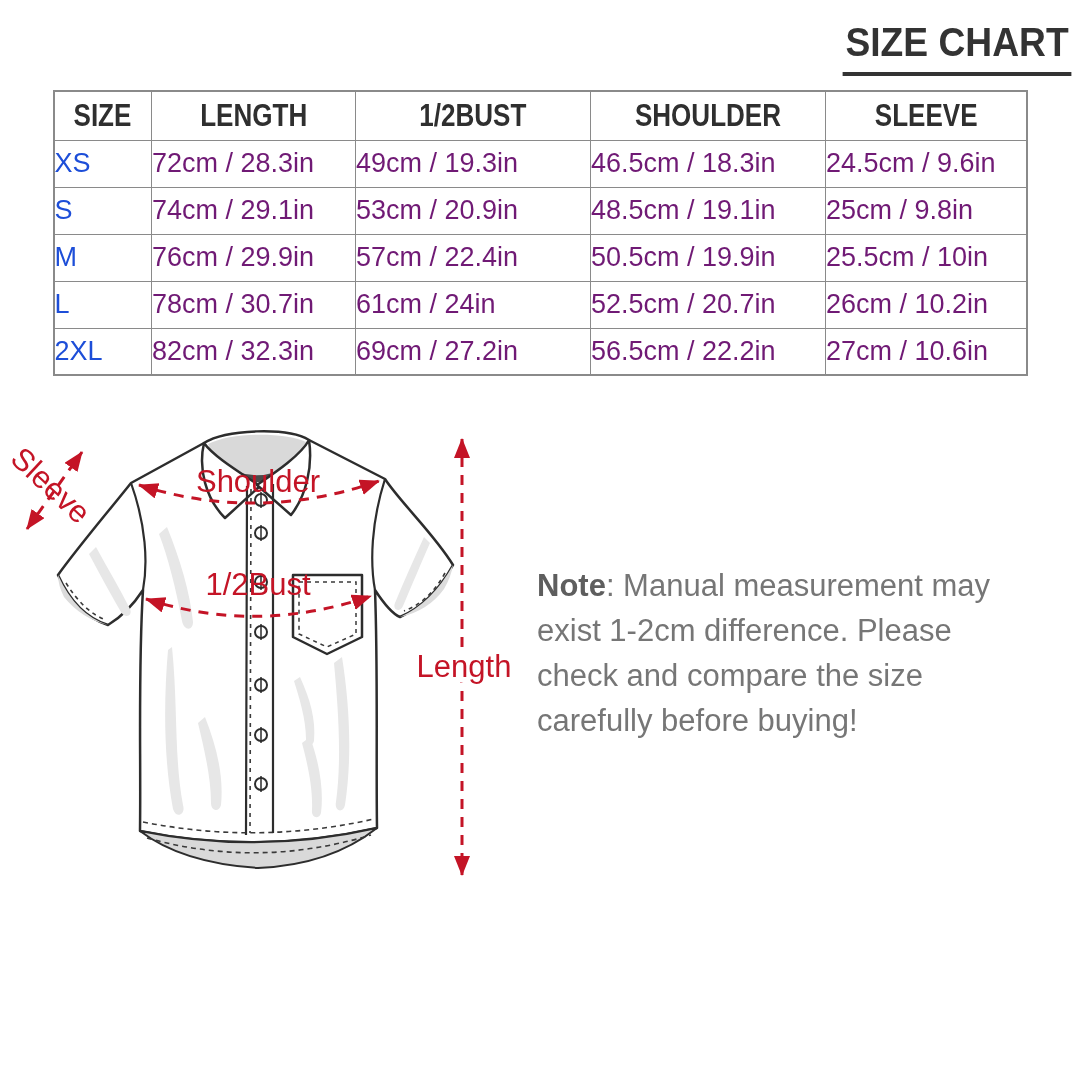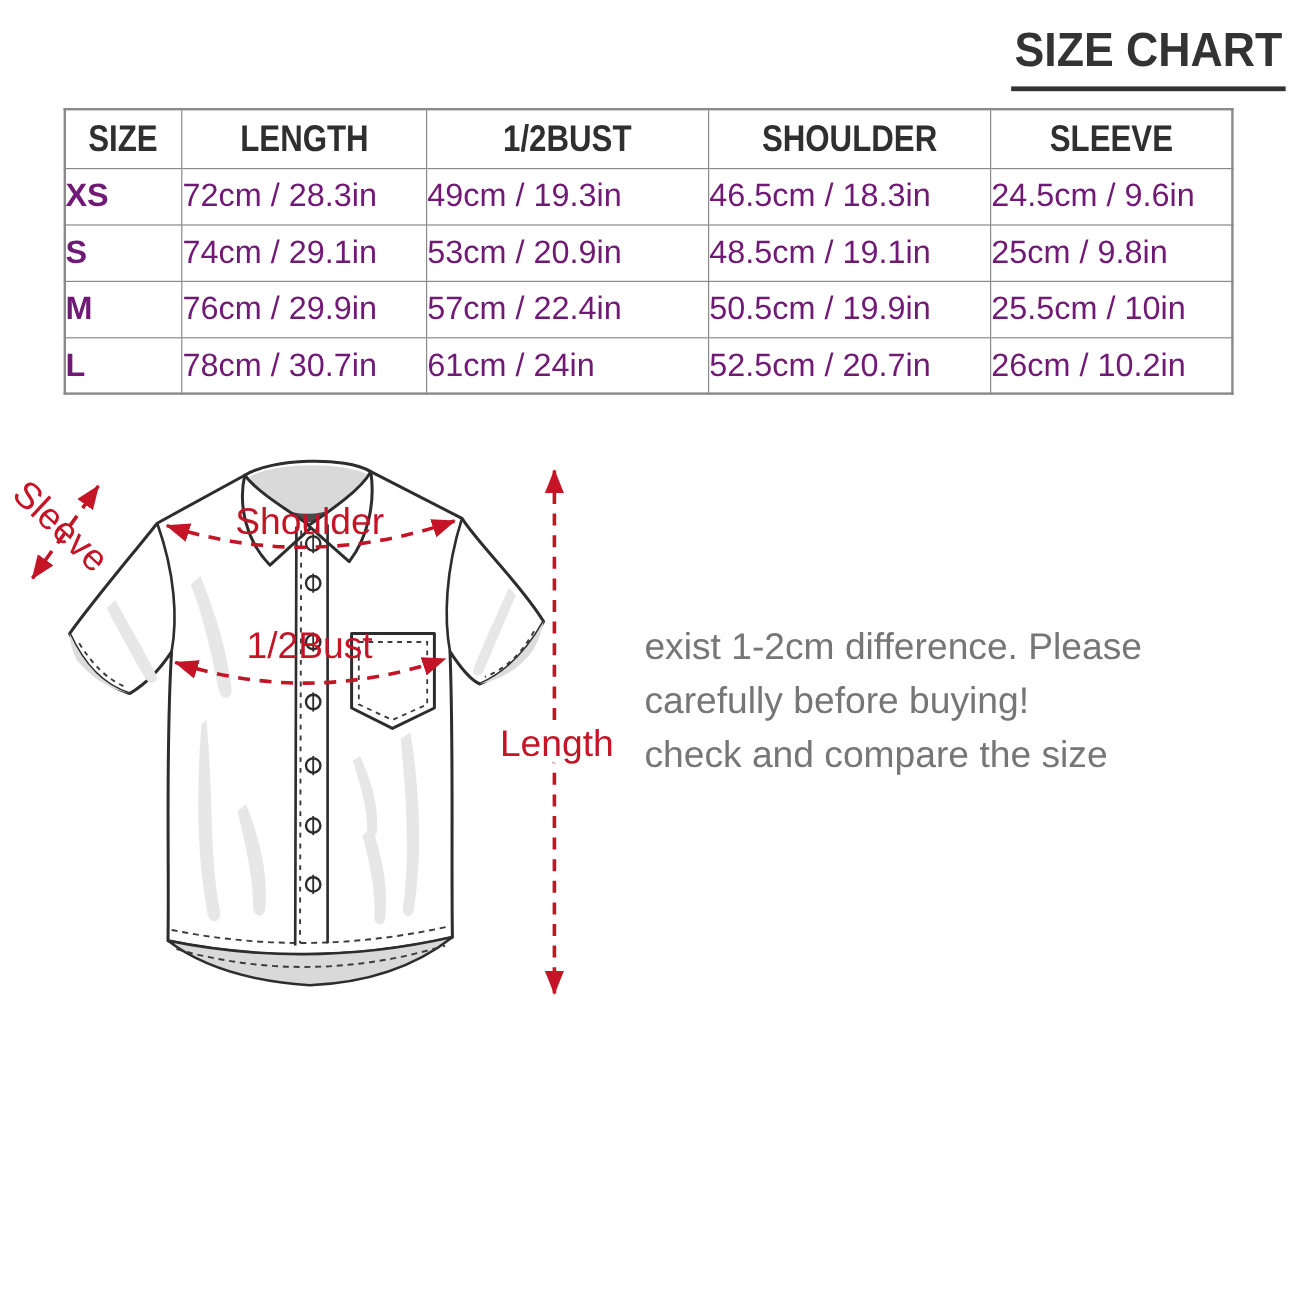--- a/index.html
+++ b/index.html
@@ -11,21 +11,21 @@
     border-bottom: 4px solid #333333; padding: 0 3px 7px; transform: scaleX(0.93);
     white-space: nowrap; }
 
   table.size-chart { border-collapse: collapse; table-layout: fixed; width: 973px;
     margin: 14px auto 0; border: 2px solid #8a8a8a; }
   .size-chart th, .size-chart td { border: 1px solid #8a8a8a; 
     vertical-align: middle; padding: 0; overflow: hidden; white-space: nowrap; }
   .size-chart th { height: 49px; font-size: 31px; font-weight: 700; color: #2f2f2f; }
   .size-chart th > span { display: inline-block; transform: scaleX(0.84); }
   .size-chart td { height: 47px; font-size: 27px; font-weight: 400; color: #701a75; }
-  .size-chart td.size-col { font-weight: 700; color: #701a75; }
+  .size-chart td.size-col { font-weight: 400; color: #1d4ed8; }
 
   .figure { position: relative; width: 1080px; height: 520px; margin-top: 31px; }
   svg.shirt { position: absolute; left: 0; top: 0; }
   svg.shirt text { font-family: "Liberation Sans", sans-serif; }
 
   .note { position: absolute; left: 537px; top: 156px; width: 510px;
     font-size: 31px; line-height: 45px; color: #767676; }
   .note .line { white-space: nowrap; }
   .note b { font-weight: 700; color: #5e5e5e; }
 </style>
@@ -75,20 +75,27 @@
     <td>50.5cm / 19.9in</td>
     <td>25.5cm / 10in</td>
   </tr>
       <tr>
     <td class="size-col">L</td>
     <td>78cm / 30.7in</td>
     <td>61cm / 24in</td>
     <td>52.5cm / 20.7in</td>
     <td>26cm / 10.2in</td>
   </tr>
+      <tr>
+    <td class="size-col">2XL</td>
+    <td>82cm / 32.3in</td>
+    <td>69cm / 27.2in</td>
+    <td>56.5cm / 22.2in</td>
+    <td>27cm / 10.6in</td>
+  </tr>
     </tbody>
 </table>
 
 <div class="figure">
 
   <svg class="shirt" width="520" height="520" viewBox="0 0 520 520">
     <defs>
       <marker id="arr" markerUnits="userSpaceOnUse" markerWidth="22" markerHeight="18" refX="19" refY="8" orient="auto-start-reverse">
         <path d="M0,0 L20,8 L0,16 Z" fill="#c41426"></path>
       </marker>
@@ -182,18 +189,19 @@
 
     <g fill="#c41426" font-size="31">
       <text x="51" y="89" text-anchor="middle" transform="rotate(43 51 78)">Sleeve</text>
       <text x="258" y="85" text-anchor="middle">Shoulder</text>
       <text x="258" y="188" text-anchor="middle">1/2Bust</text>
       <text x="464" y="270" text-anchor="middle" stroke="#ffffff" stroke-width="12" paint-order="stroke" stroke-linejoin="round">Length</text>
     </g>
   </svg>
 
   <div class="note">
+    <div class="line"><b>Note</b><span>: Manual measurement may</span></div>
     <div class="line">exist 1-2cm difference. Please</div>
+    <div class="line">check and compare the size</div>
     <div class="line">carefully before buying!</div>
-    <div class="line">check and compare the size</div>
   </div>
 
 </div>
 
 </body></html>

